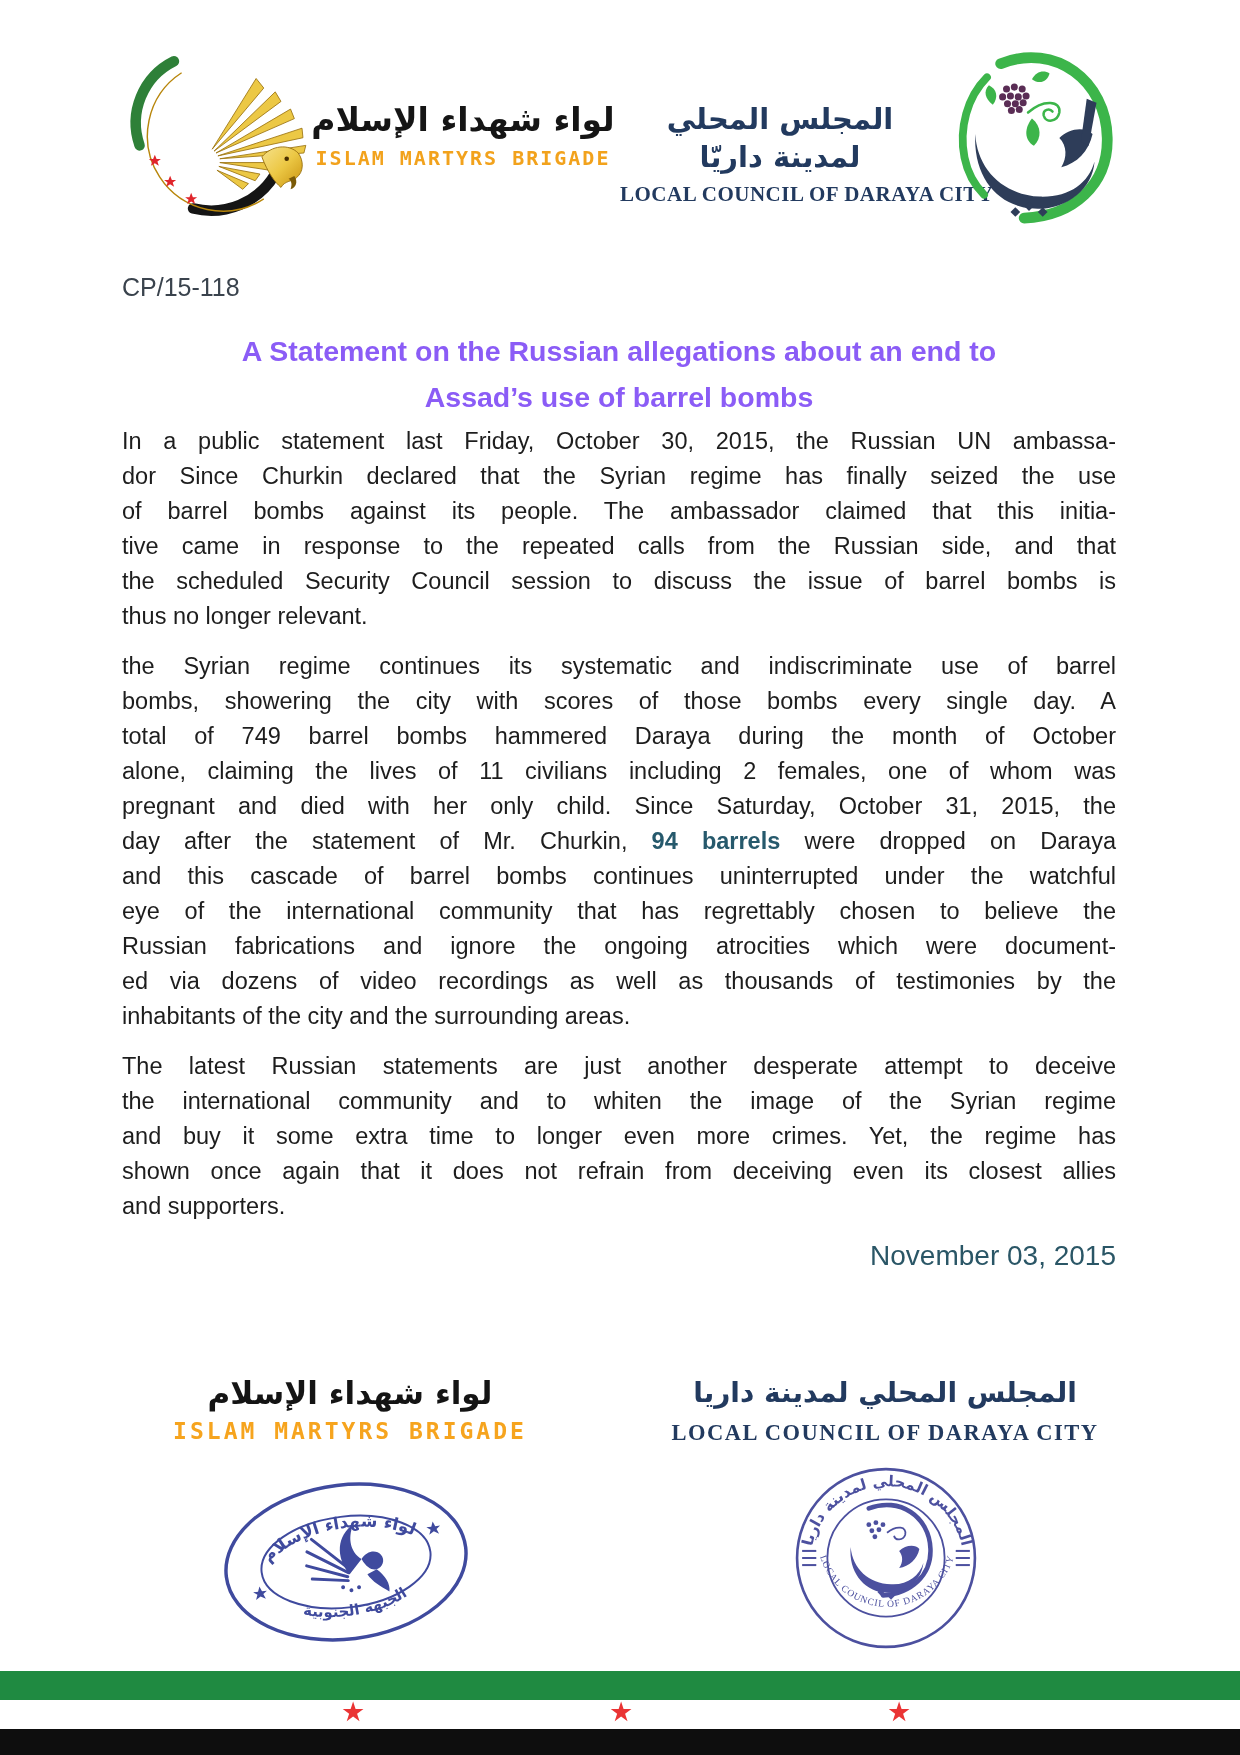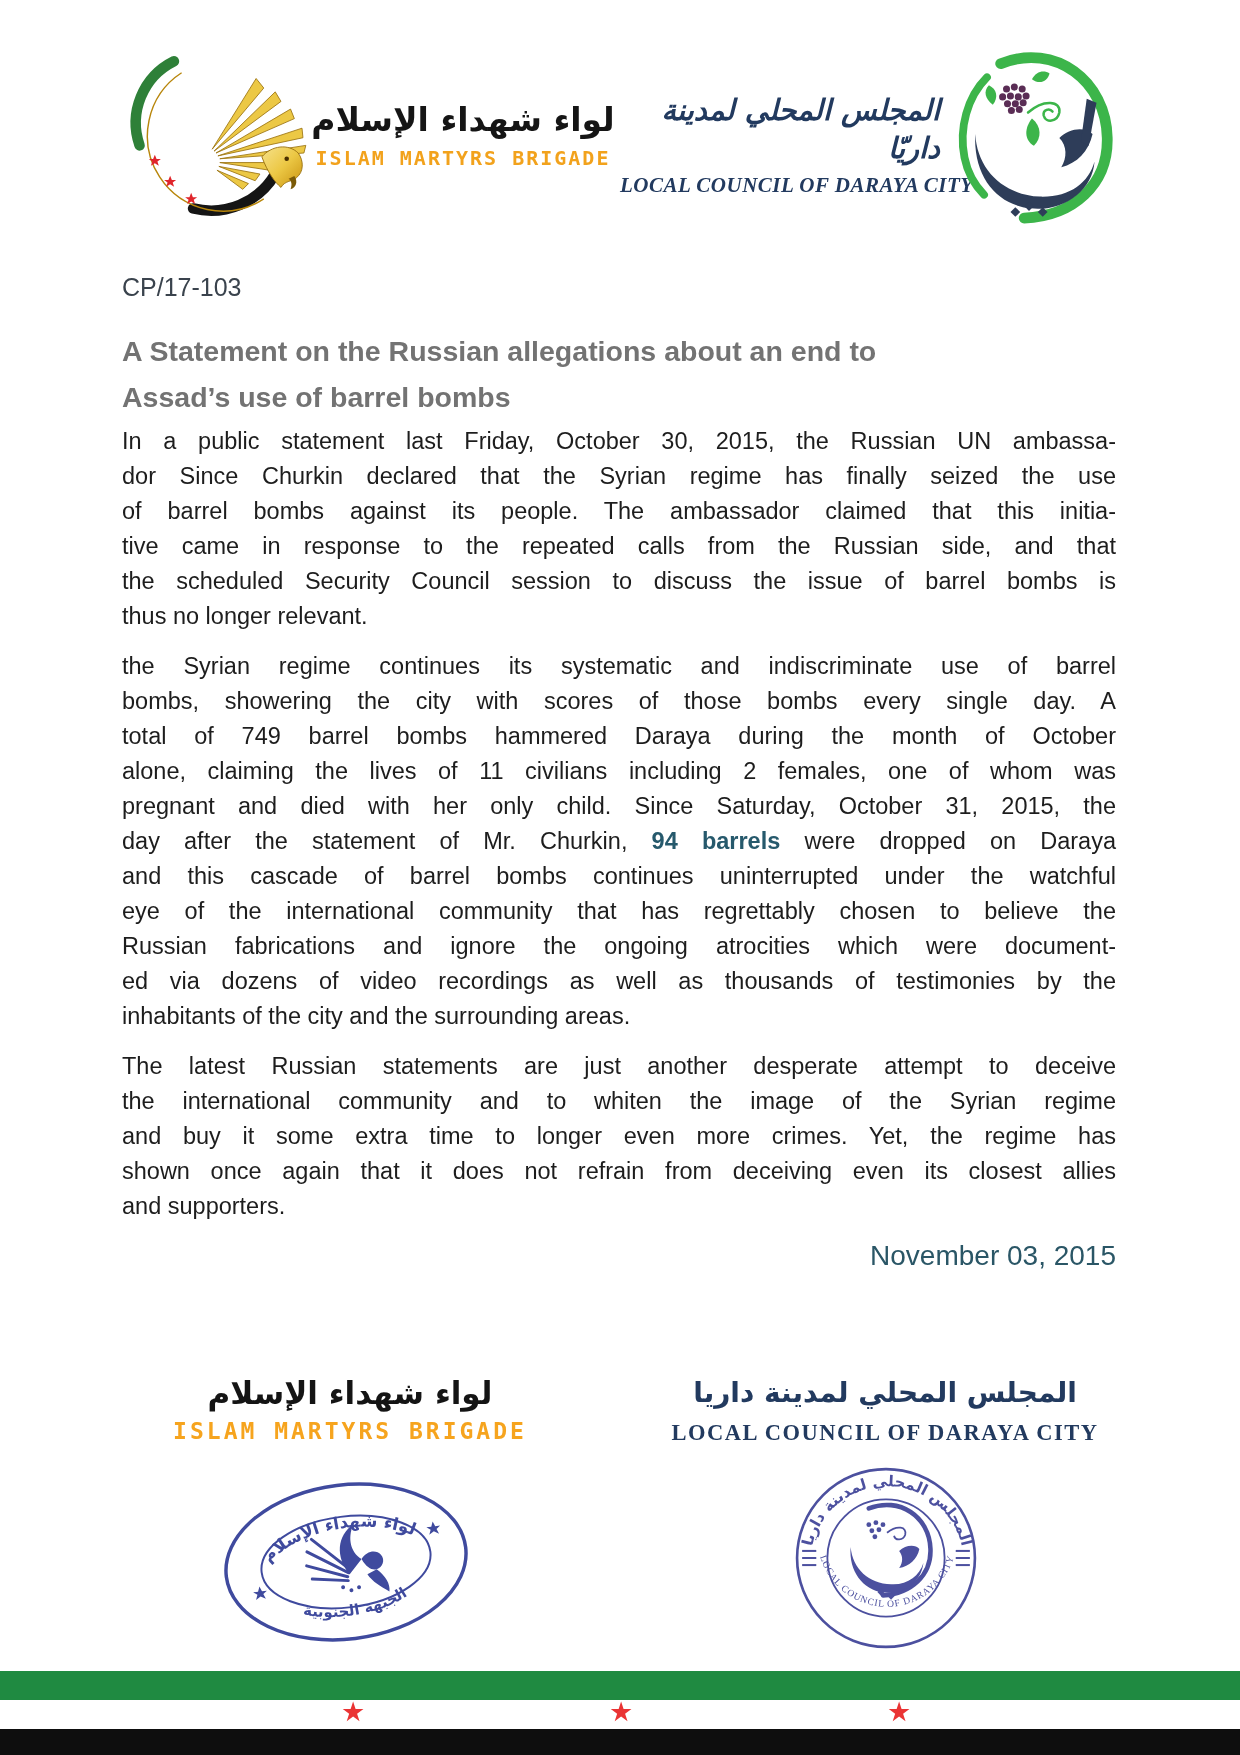--- a/index.html
+++ b/index.html
@@ -6,32 +6,32 @@
   .page{position:relative;width:1240px;height:1755px;background:#ffffff;overflow:hidden;
         font-family:"Liberation Sans",sans-serif;}
 
   
   .hdr-logo-brigade{position:absolute;left:116px;top:46px;width:200px;height:172px;}
   .hdr-brigade-text{position:absolute;left:308px;top:100px;width:310px;text-align:center;}
   .hdr-brigade-text .ar{font-family:"DejaVu Sans",sans-serif;font-weight:bold;font-size:33px;
         color:#151515;direction:rtl;line-height:40px;}
   .hdr-brigade-text .en{font-family:"DejaVu Sans Mono",monospace;font-weight:bold;font-size:20px;
         color:#f2a21c;letter-spacing:2px;margin-top:6px;white-space:nowrap;}
-  .hdr-council-text{position:absolute;left:620px;top:91px;width:320px;text-align:right;font-style:italic;}
+  .hdr-council-text{position:absolute;left:620px;top:100px;width:320px;text-align:center;}
   .hdr-council-text .ar{font-family:"DejaVu Sans",sans-serif;font-weight:bold;font-size:29px;
         color:#223a5f;direction:rtl;line-height:38px;}
   .hdr-council-text .en{font-family:"Liberation Serif",serif;font-weight:bold;font-size:21px;
         color:#223a5f;letter-spacing:0.5px;margin-top:6px;white-space:nowrap;}
   .hdr-logo-council{position:absolute;left:938px;top:48px;width:184px;height:176px;}
 
   
   .content{position:absolute;left:122px;top:272px;width:994px;}
   .ref{font-size:25px;color:#3a434d;line-height:30px;}
-  .title{margin-top:26px;text-align:left;font-weight:bold;font-size:28.5px;line-height:46px;
-        color:#737373;}
+  .title{margin-top:26px;text-align:center;font-weight:bold;font-size:28.5px;line-height:46px;
+        color:#8b5cf6;}
   .paragraphs{margin-top:4px;font-size:23.5px;color:#1d1d1d;}
   .paragraph{margin-bottom:15px;}
   .line{line-height:35px;text-align:justify;text-align-last:justify;white-space:normal;}
   .line.last{text-align-last:left;}
   .hl{font-weight:bold;color:#26596c;}
   .date{margin-top:16px;text-align:right;font-size:28px;color:#2a5666;}
 
   
   .ftr-brigade{position:absolute;left:120px;top:1374px;width:460px;text-align:center;}
   .ftr-brigade .ar{font-family:"DejaVu Sans",sans-serif;font-weight:bold;font-size:31px;color:#141414;
@@ -140,21 +140,21 @@
                C56,160 32,132 34,88 Z"></path>
       <path d="M120,92 C130,82 146,80 154,88 C150,106 138,118 122,122 C128,112 128,100 120,92 Z"></path>
       <path d="M148,52 L158,56 L150,100 L142,96 Z"></path>
       <rect x="86" y="158" width="7" height="7" transform="rotate(45 89 161)"></rect>
       <rect x="100" y="164" width="7" height="7" transform="rotate(45 103 167)"></rect>
       <rect x="72" y="164" width="7" height="7" transform="rotate(45 75 167)"></rect>
     </g>
   </svg>
 
   <div class="content">
-    <div class="ref">CP/17-103</div>
+    <div class="ref">CP/15-118</div>
     <div class="title">
       <div>A Statement on the Russian allegations about an end to</div>
       <div>Assad’s use of barrel bombs</div>
     </div>
     <div class="paragraphs">
         <div class="paragraph">
           <div class="line"><span>In a public statement last Friday, October 30, 2015, the Russian UN ambassa-</span></div>
           <div class="line"><span>dor Since Churkin declared that the Syrian regime has finally seized the use</span></div>
           <div class="line"><span>of barrel bombs against its people. The ambassador claimed that this initia-</span></div>
           <div class="line"><span>tive came in response to the repeated calls from the Russian side, and that</span></div>

